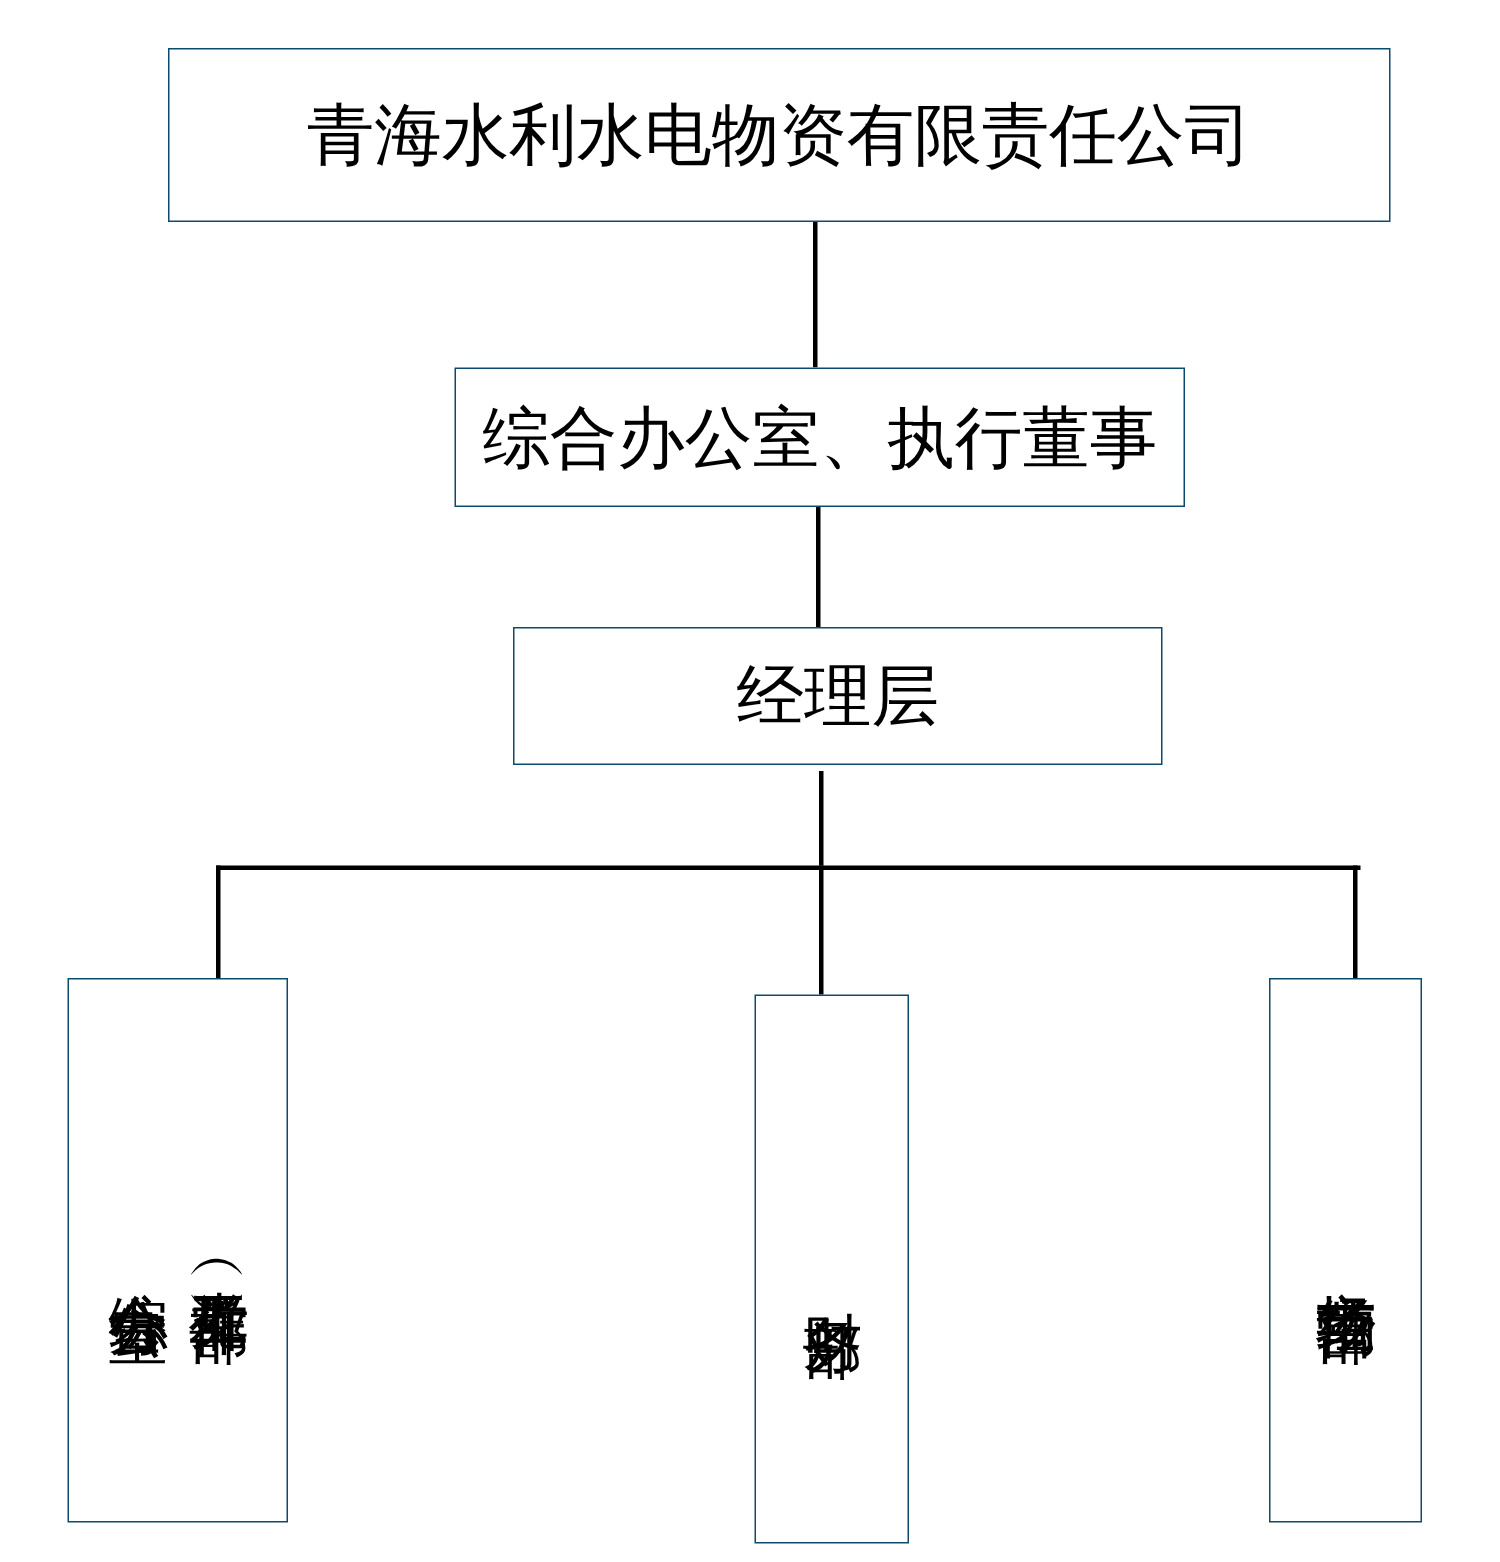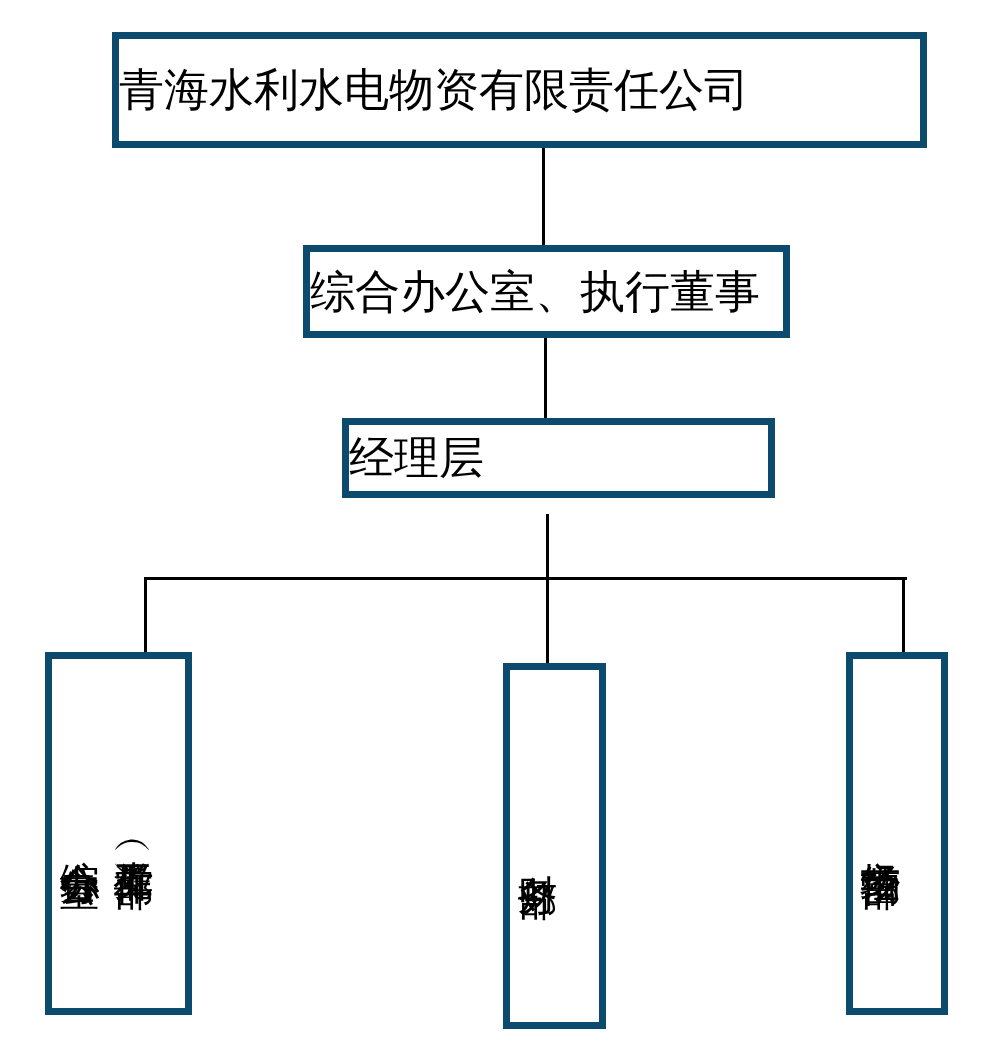--- a/index.html
+++ b/index.html
@@ -12,24 +12,25 @@
     width: 1000px;
     height: 1041px;
     background: #ffffff;
     color: #000000;
     font-family: "Liberation Serif", "DejaVu Serif", serif;
     overflow: hidden;
   }
   .node {
     position: absolute;
     box-sizing: border-box;
-    border: 7px solid #0c4a6e;
+    border: 1px solid #0c4a6e;
     background: #ffffff;
     display: flex;
     align-items: center;
+    justify-content: center;
   }
   .node-h {
     font-size: 45px;
     white-space: nowrap;
     letter-spacing: 0px;
   }
   .line {
     position: absolute;
     background: #000000;
   }
@@ -55,21 +56,21 @@
   </div>
 
   <div class="line" style="left:542px; top:148px; width:3px; height:97px;"></div>
 
   <div class="node" style="left:303px; top:245px; width:487px; height:93px;">
     <span class="node-h">综合办公室、执行董事</span>
   </div>
 
   <div class="line" style="left:544px; top:338px; width:3px; height:80px;"></div>
 
-  <div class="node" style="left:342px; top:418px; width:433px; height:80px;">
+  <div class="node" style="left:342px; top:418px; width:433px; height:92px;">
     <span class="node-h">经理层</span>
   </div>
 
   <div class="line" style="left:546px; top:514px; width:3px; height:63px;"></div>
 
   <div class="line" style="left:144px; top:577px; width:763px; height:3px;"></div>
 
   <div class="line" style="left:144px; top:577px; width:3px; height:78px;"></div>
   <div class="line" style="left:546px; top:577px; width:3px; height:89px;"></div>
   <div class="line" style="left:902px; top:577px; width:3px; height:78px;"></div>

